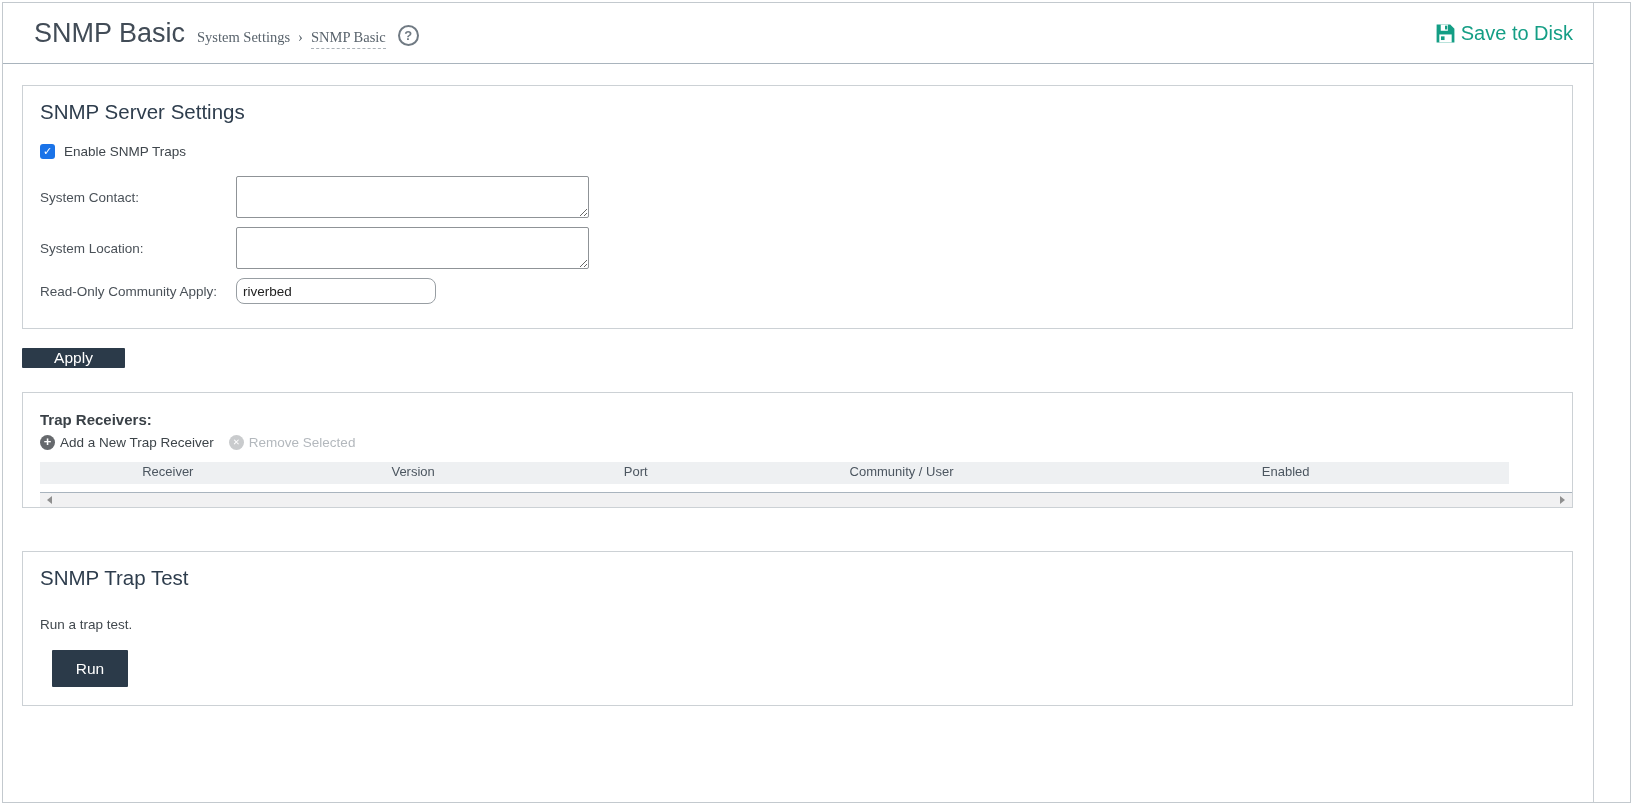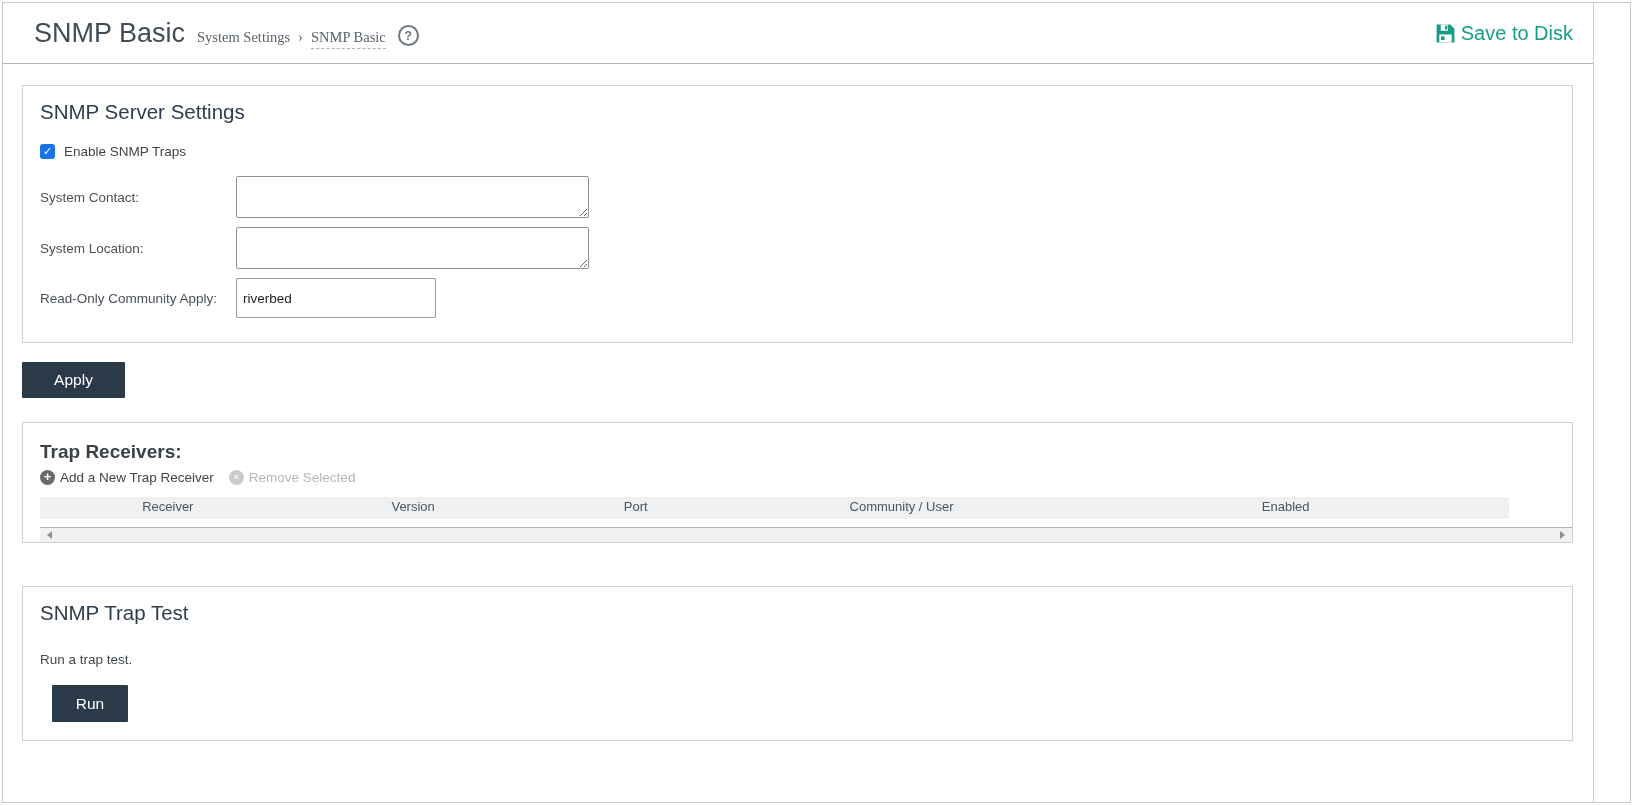--- a/index.html
+++ b/index.html
@@ -53,32 +53,32 @@
     cursor: pointer; flex: none;
   }
   .cb-label { font-size: 13.5px; color: #3f464c; }
   .field-row { display: flex; align-items: center; margin-bottom: 9px; }
   .field-row .flabel { width: 196px; font-size: 13.5px; color: #4a5158; flex: none; }
   .field-row textarea {
     width: 353px; height: 42px; border: 1px solid #8f9397; border-radius: 2px;
     font-family: inherit; font-size: 13.5px; padding: 3px 5px; resize: both; background: #fff;
   }
   .field-row input[type="text"] {
-    width: 200px; height: 23px; border: 1px solid #989ea3; border-radius: 1px;
-    font-family: inherit; font-size: 13.5px; padding: 19px 6px; color: #222;
+    width: 200px; height: 23px; border: 1px solid #989ea3; border-radius: 8px;
+    font-family: inherit; font-size: 13.5px; padding: 12px 6px; color: #222;
   }
   .btn {
     background: var(--btn, #2b3a49); color: #fff; border: none; border-radius: 1px;
     font-family: inherit; font-size: 15.5px; cursor: pointer;
   }
-  .apply-btn { display: block; margin: 19px 0 0 19px; width: 103px; height: 36px; }
+  .apply-btn { display: block; margin: 19px 0 0 19px; width: 103px; height: 20px; }
 
   
   .panel.receivers { margin-top: 24px; padding: 18px 17px 0 17px; }
-  .tr-heading { font-size: 19px; font-weight: bold; color: #3a4147; }
+  .tr-heading { font-size: 15px; font-weight: bold; color: #3a4147; }
   .toolbar { display: flex; align-items: center; gap: 15px; margin-top: 7px; }
   .tool-link { display: flex; align-items: center; gap: 5px; cursor: pointer; font-size: 13.5px; }
   .tool-link .circle-icon {
     width: 15px; height: 15px; border-radius: 50%; color: #fff; text-align: center; flex: none;
   }
   .add-link { color: #3d4449; }
   .add-link .circle-icon { background: #66696d; font-size: 13px; font-weight: bold; line-height: 14px; }
   .remove-link { color: #b3b8bd; cursor: default; }
   .remove-link .circle-icon { background: #c9cbcd; font-size: 8.5px; font-weight: bold; line-height: 15px; }
   .thead {

